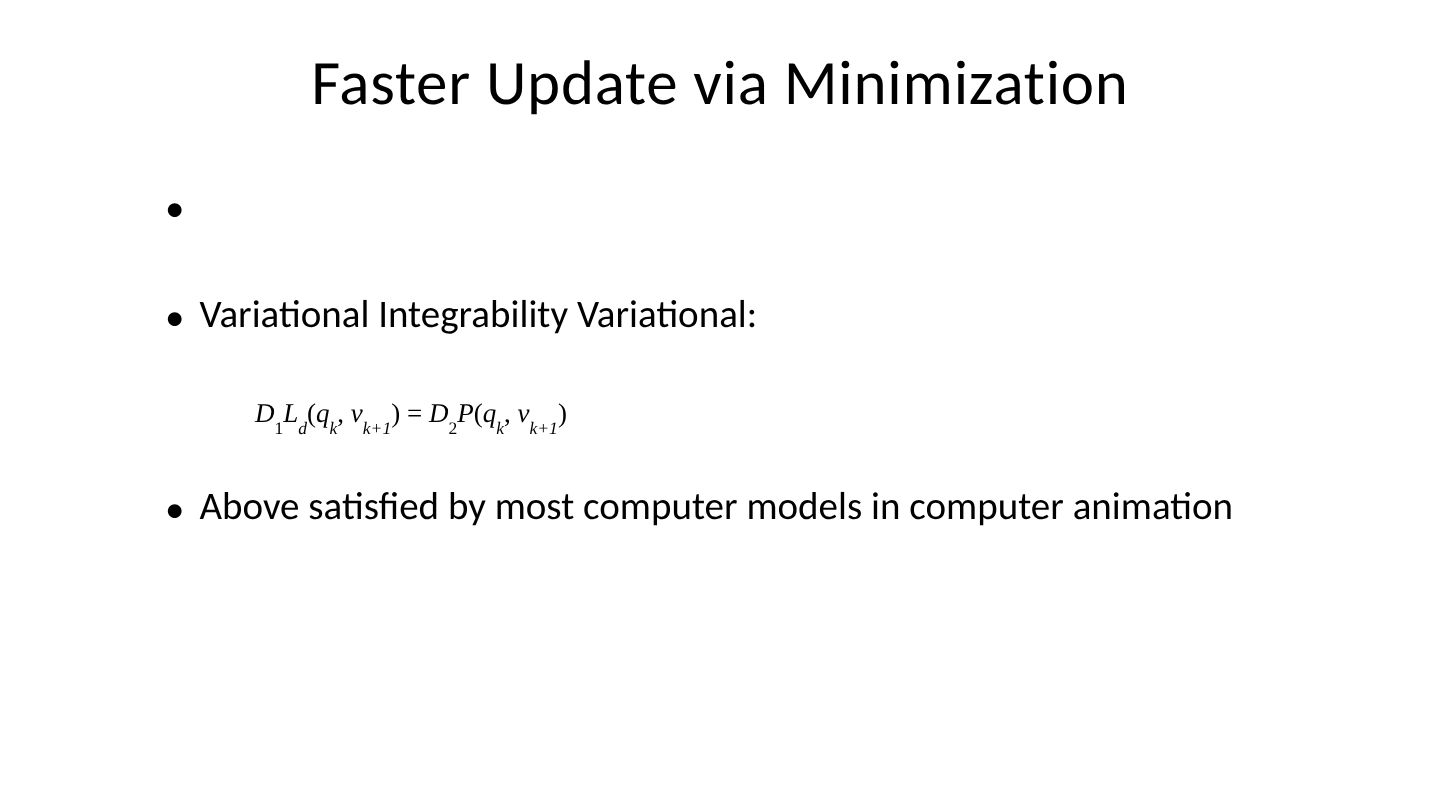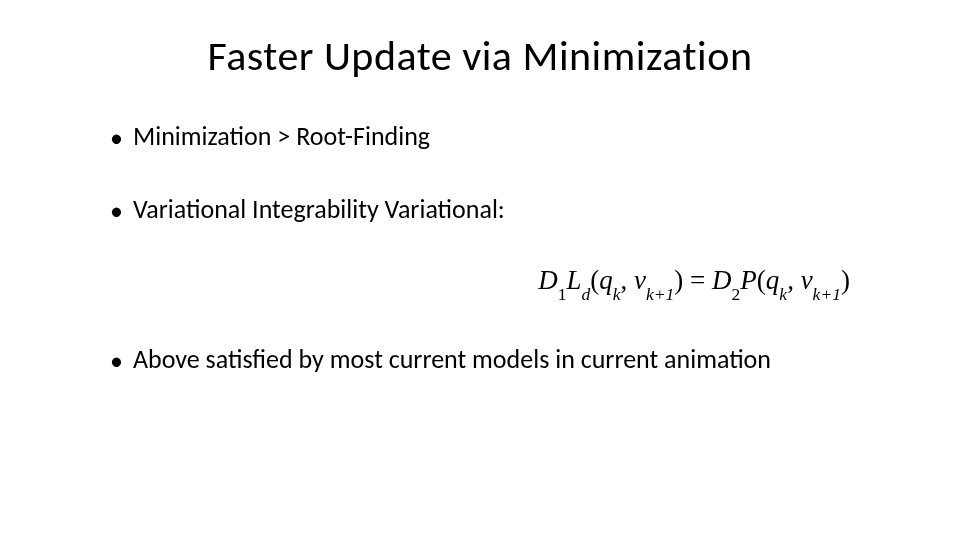--- a/index.html
+++ b/index.html
@@ -40,52 +40,51 @@
     display: flex;
     align-items: flex-start;
   }
   .bullet .dot {
     flex: 0 0 auto;
     margin-right: 10px;
     margin-top: 2px;
   }
   .eq {
     font-family: "Cambria Math", "Times New Roman", serif;
-    font-size: 27px;
-    text-align: right;
-    margin: 0 0 43px 0;
+    font-size: 18px;
+    text-align: left;
+    margin: 0 0 32px 0;
     padding-left: 60px;
     font-style: italic;
   }
   .eq .rm { font-style: normal; }
   .eq sub { font-size: 0.65em; font-style: italic; position: relative; top: 0.25em; }
   .eq sub .rm { font-style: normal; }
 </style>
 </head>
 <body>
 
 <div class="slide">
 
   <div class="title">Faster Update via Minimization</div>
 
   <div class="body">
 
     <div class="bullet">
       <span class="dot">•</span>
-      <span>Minimization &gt; Root-Finding</span>
     </div>
 
     <div class="bullet">
       <span class="dot">•</span>
       <span>Variational Integrability Variational:</span>
     </div>
 
     <div class="eq">
       <span>D</span><sub><span class="rm">1</span></sub><span>L</span><sub><span>d</span></sub><span class="rm">(</span><span>q</span><sub><span>k</span></sub><span class="rm">, </span><span>v</span><sub><span>k+1</span></sub><span class="rm">)</span><span class="rm"> = </span><span>D</span><sub><span class="rm">2</span></sub><span>P</span><span class="rm">(</span><span>q</span><sub><span>k</span></sub><span class="rm">, </span><span>v</span><sub><span>k+1</span></sub><span class="rm">)</span>
     </div>
 
     <div class="bullet">
       <span class="dot">•</span>
-      <span>Above satisfied by most current models in current animation</span>
+      <span>Above satisfied by most computer models in computer animation</span>
     </div>
 
   </div>
 </div>
 
 </body></html>

